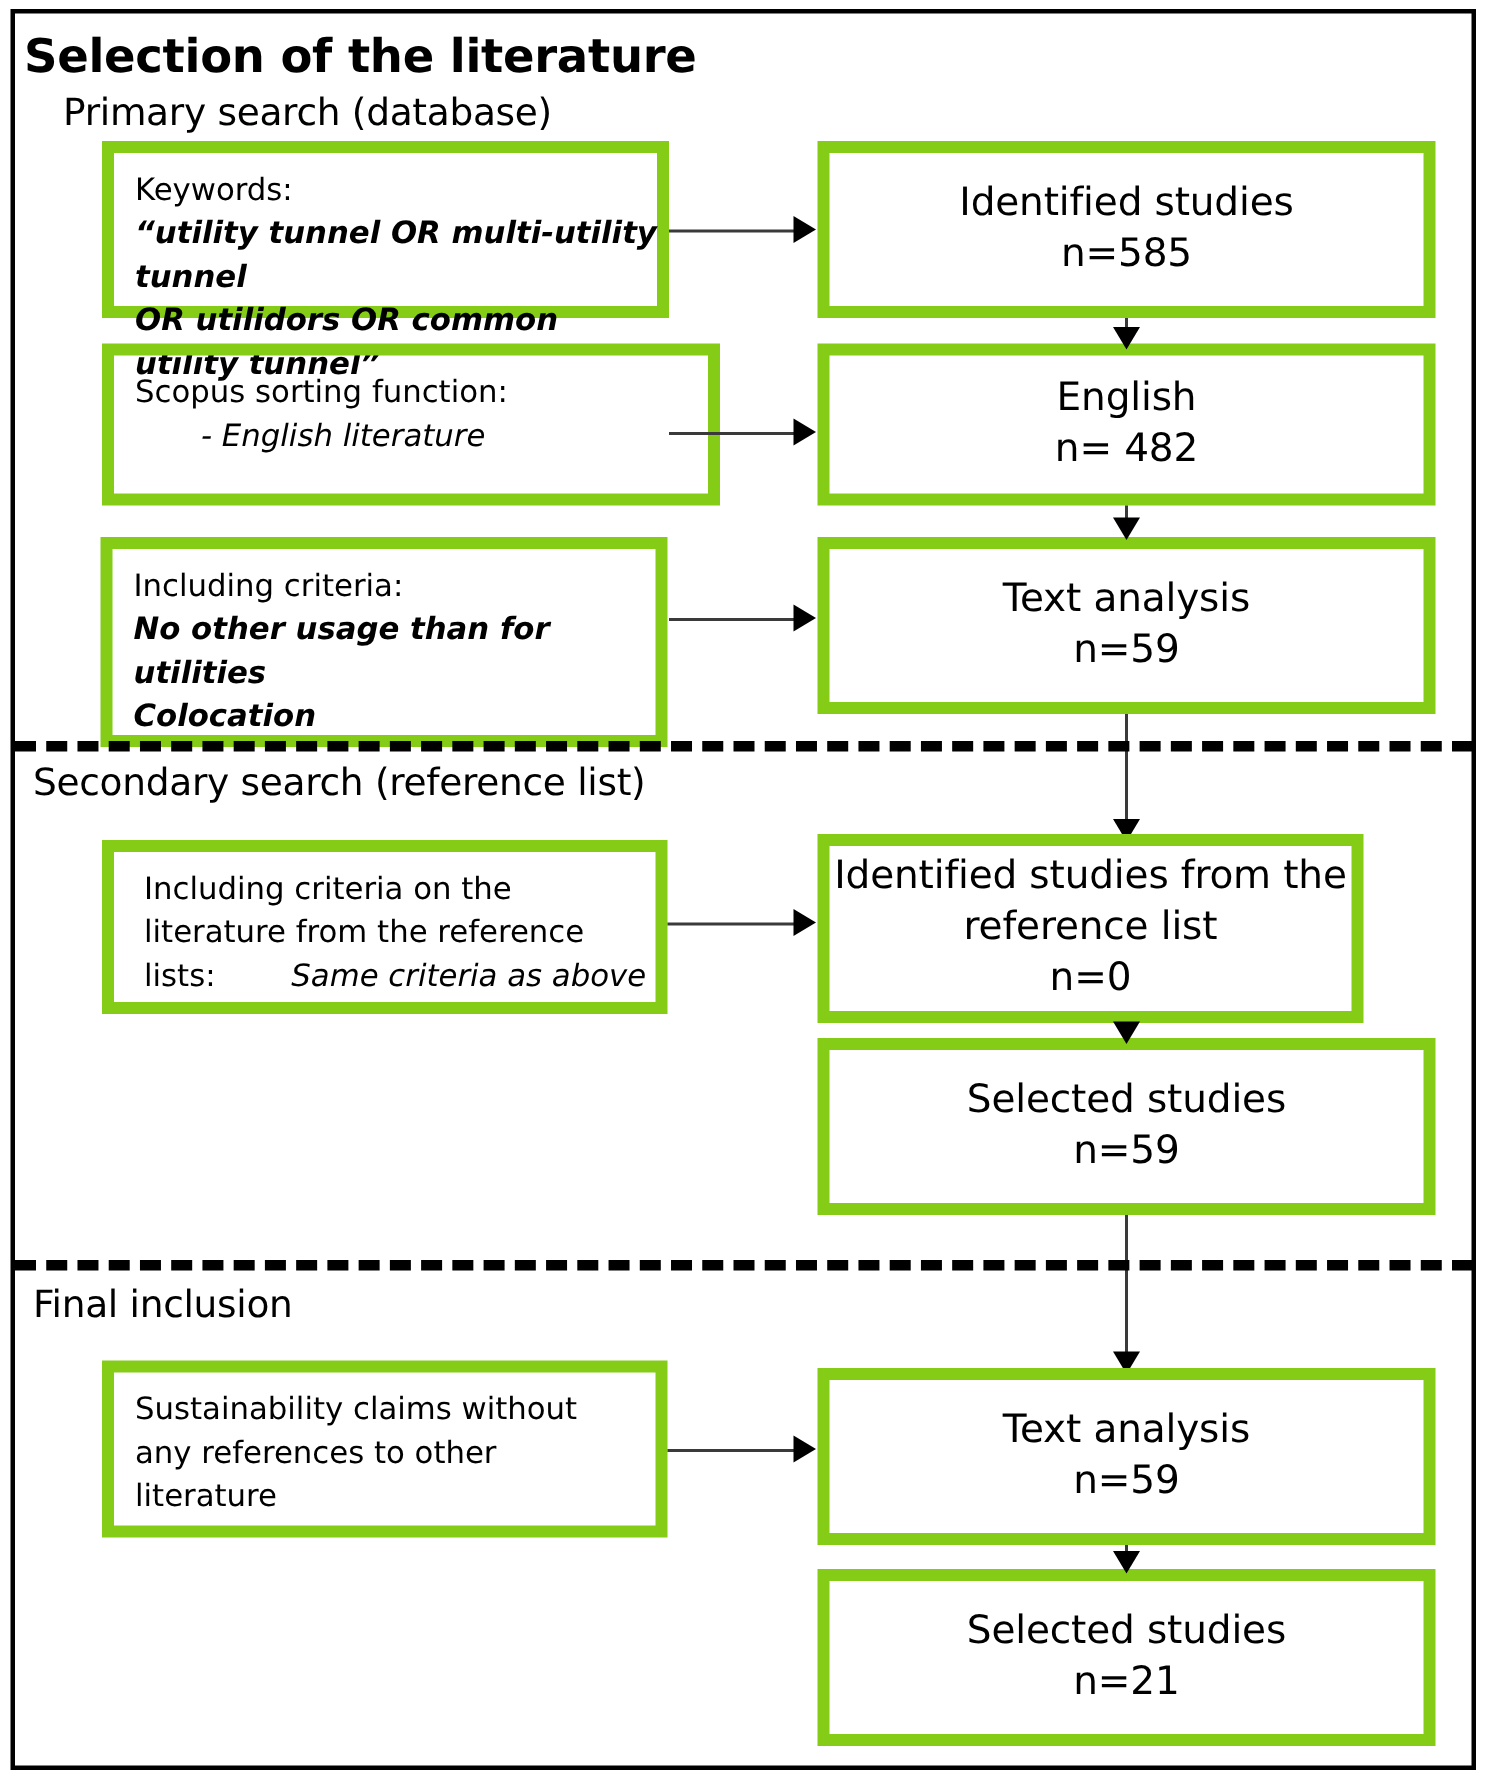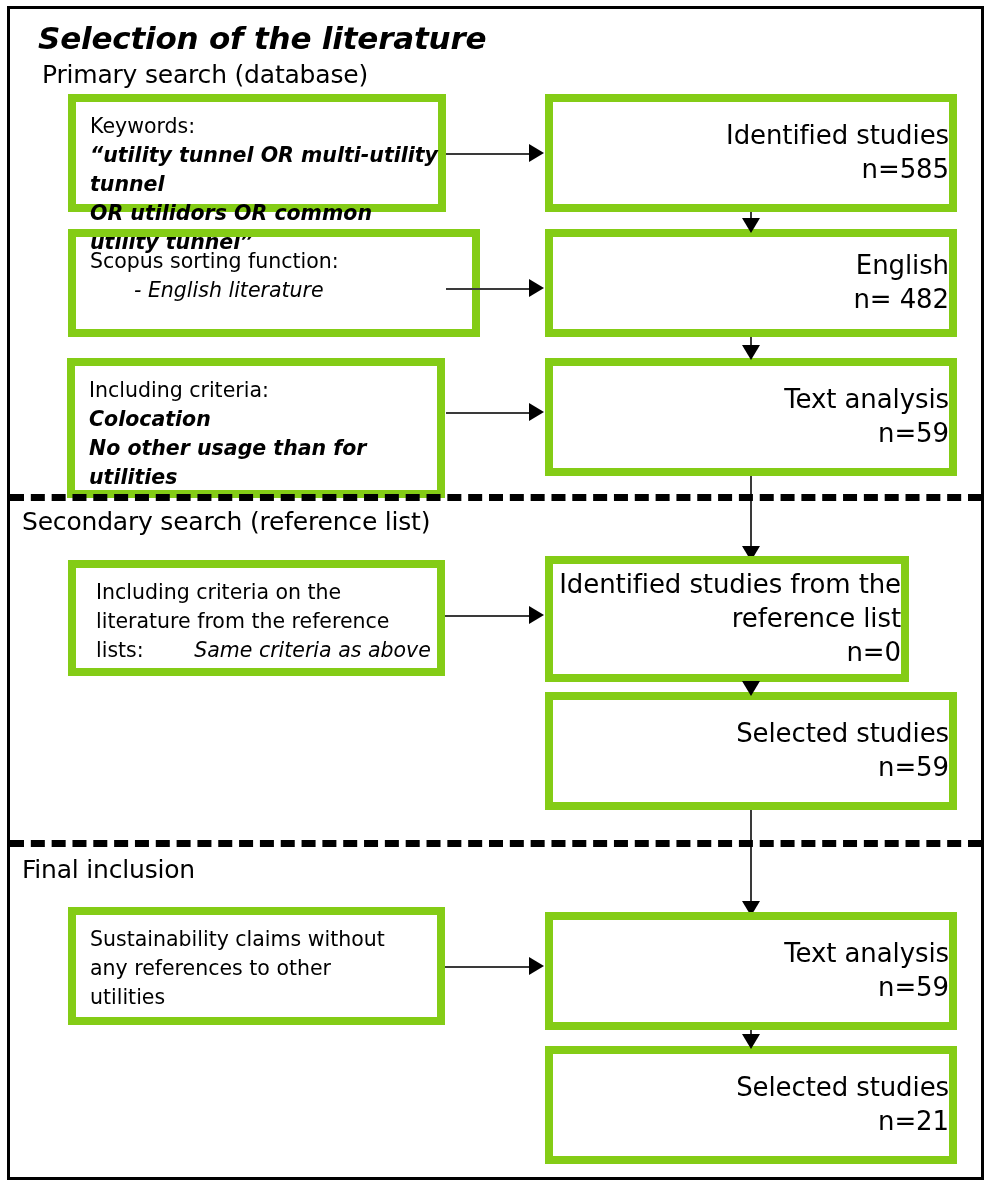--- a/index.html
+++ b/index.html
@@ -23,28 +23,27 @@
     left: 7px;
     top: 6px;
     width: 977px;
     height: 1174px;
     border: 3px solid #000000;
     box-sizing: border-box;
   }
   
   .main-title {
     position: absolute;
-    left: 38px;
+    left: 16px;
     top: 20px;
     font-size: 31px;
     font-weight: bold;
     color: #000000;
     letter-spacing: -0.2px;
     white-space: nowrap;
-    font-style: italic;
   }
   .section-title {
     position: absolute;
     font-size: 25px;
     color: #000000;
     white-space: nowrap;
     letter-spacing: -0.2px;
   }
   
   .divider {
@@ -68,21 +67,21 @@
     color: #000000;
     text-align: left;
   }
   .box-left .hdr { font-style: normal; font-weight: normal; }
   .box-left .bi  { font-style: italic; font-weight: bold; }
   .box-left .it  { font-style: italic; font-weight: normal; margin-left: 44px; }
 
   .box-right {
     display: flex;
     flex-direction: column;
-    align-items: flex-end;
+    align-items: center;
     justify-content: center;
     font-size: 26px;
     line-height: 1.30;
     color: #000000;
     text-align: center;
     letter-spacing: -0.1px;
   }
   .box-right .ln { display: block; white-space: nowrap; }
 
   
@@ -128,22 +127,22 @@
     <div class="bi">OR utilidors OR common utility tunnel”</div>
   </div>
 
   <div class="box box-left" style="left:68px; top:229px; width:412px; height:108px;">
     <div class="hdr">Scopus sorting function:</div>
     <div class="it">- English literature</div>
   </div>
 
   <div class="box box-left" style="left:67px; top:358px; width:378px; height:140px;">
     <div class="hdr">Including criteria:</div>
+    <div class="bi">No other usage than for utilities</div>
     <div class="bi">Colocation</div>
-    <div class="bi">No other usage than for utilities</div>
   </div>
 
   <div class="box box-right" style="left:545px; top:94px; width:412px; height:118px;">
     <span class="ln">Identified studies</span>
     <span class="ln">n=585</span>
   </div>
 
   <div class="box box-right" style="left:545px; top:229px; width:412px; height:108px;">
     <span class="ln">English</span>
     <span class="ln">n= 482</span>
@@ -200,21 +199,21 @@
   <div class="vline" style="left:750px; top:810px; height:105px;"></div>
   <div class="arrow-down" style="left:742px; top:901px;"></div>
 
   <div class="divider" style="top:840px;"></div>
 
   <div class="section-title" style="left:22px; top:855px;">Final inclusion</div>
 
   <div class="box box-left" style="left:68px; top:907px; width:377px; height:118px;">
     <div class="hdr">Sustainability claims without</div>
     <div class="hdr">any references to other</div>
-    <div class="hdr">utilities</div>
+    <div class="hdr">literature</div>
   </div>
 
   <div class="box box-right" style="left:545px; top:912px; width:412px; height:118px;">
     <span class="ln">Text analysis</span>
     <span class="ln">n=59</span>
   </div>
 
   <div class="box box-right" style="left:545px; top:1046px; width:412px; height:118px;">
     <span class="ln">Selected studies</span>
     <span class="ln">n=21</span>

